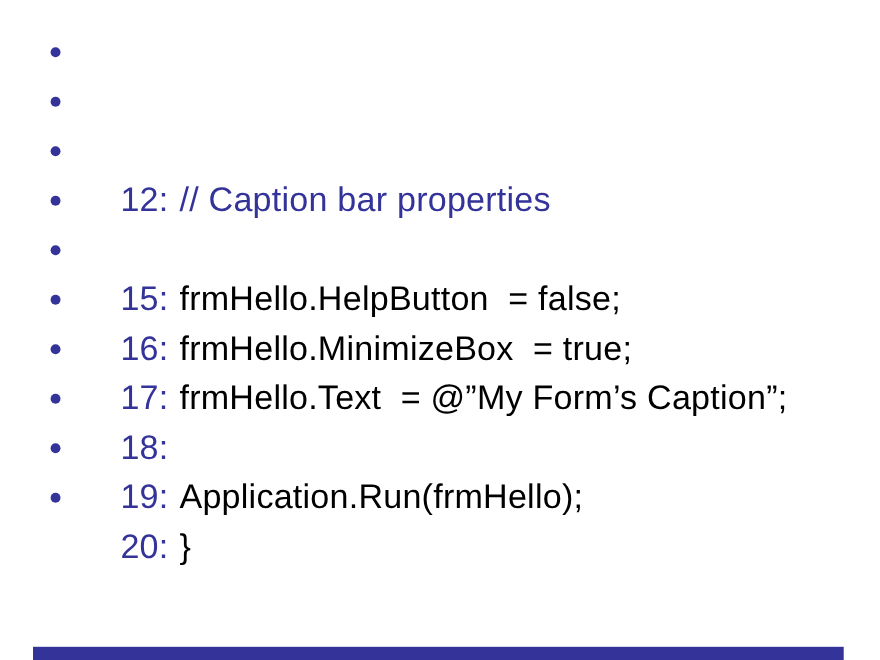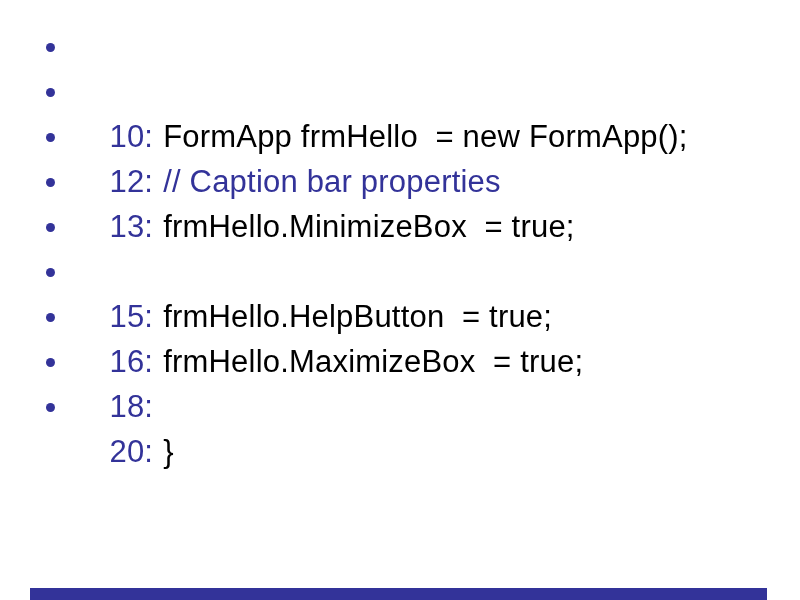--- a/index.html
+++ b/index.html
@@ -55,44 +55,47 @@
     height: 12px;
     background: var(--accent);
   }
 </style>
 </head>
 <body>
 
 <div class="lines">
   <div class="row">
     <span class="bullet"></span>
-    <span class="text"><span class="num">10:</span><span class="code">FormApp frmHello  = new FormApp();</span></span>
   </div>
   <div class="row">
     <span class="bullet"></span>
     <span class="text"><span class="num">12:</span><span class="code comment">// Caption bar properties</span></span>
   </div>
   <div class="row">
     <span class="bullet"></span>
-    <span class="text"><span class="num">13:</span><span class="code">frmHello.MinimizeBox  = true;</span></span>
   </div>
   <div class="row">
     <span class="bullet"></span>
+    <span class="text"><span class="num">15:</span><span class="code">frmHello.HelpButton  = false;</span></span>
   </div>
   <div class="row">
     <span class="bullet"></span>
-    <span class="text"><span class="num">15:</span><span class="code">frmHello.HelpButton  = true;</span></span>
+    <span class="text"><span class="num">16:</span><span class="code">frmHello.MinimizeBox  = true;</span></span>
   </div>
   <div class="row">
     <span class="bullet"></span>
-    <span class="text"><span class="num">16:</span><span class="code">frmHello.MaximizeBox  = true;</span></span>
+    <span class="text"><span class="num">17:</span><span class="code">frmHello.Text  = @”My Form’s Caption”;</span></span>
   </div>
   <div class="row">
     <span class="bullet"></span>
     <span class="text"><span class="num">18:</span><span class="code"></span></span>
+  </div>
+  <div class="row">
+    <span class="bullet"></span>
+    <span class="text"><span class="num">19:</span><span class="code">Application.Run(frmHello);</span></span>
   </div>
   <div class="row">
     <span class="bullet"></span>
     <span class="text"><span class="num">20:</span><span class="code">}</span></span>
   </div>
   <div class="row">
     <span class="bullet"></span>
     
   </div>
 </div>

